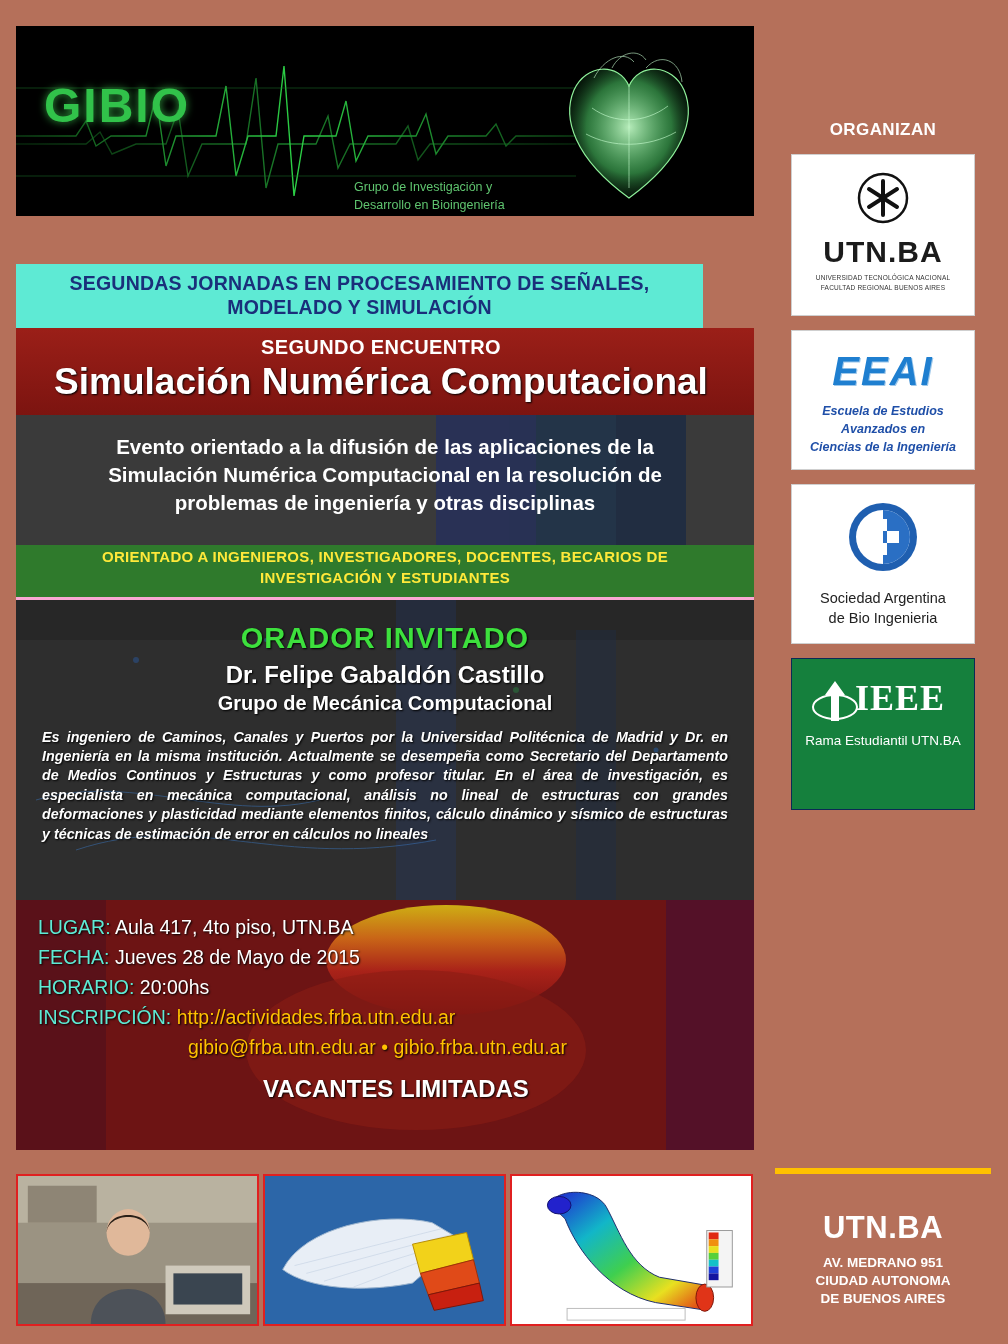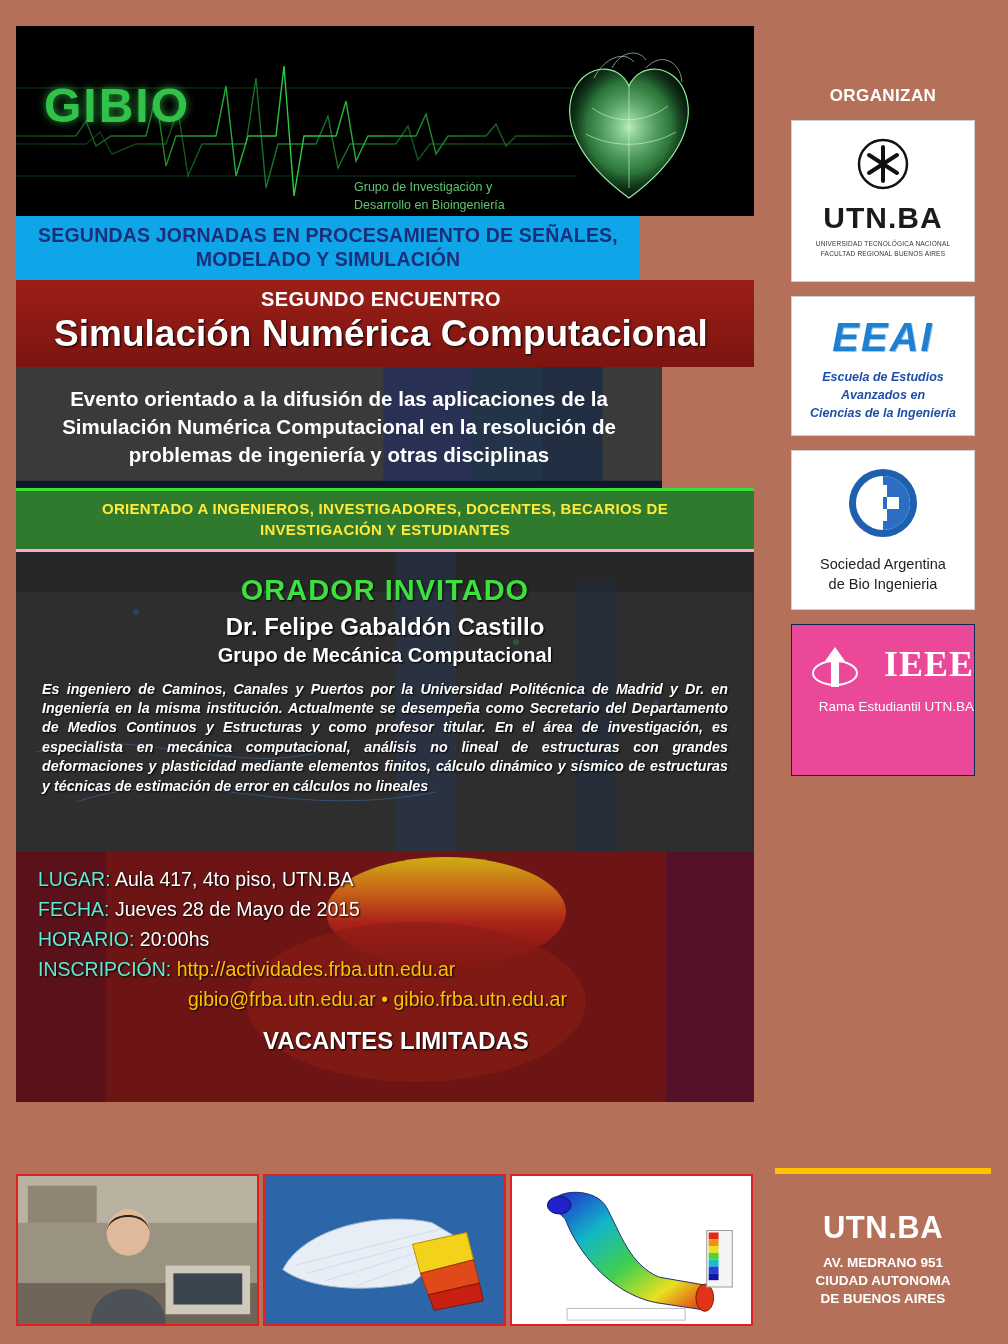--- a/index.html
+++ b/index.html
@@ -60,25 +60,26 @@
     line-height: 1.45;
   }
   .heart {
     position: absolute;
     right: 30px;
     top: 12px;
     width: 190px;
     height: 172px;
   }
   .yellow-bar {
-    width: 624px;
-    background: #0ea5e9;
+    width: 687px;
+    background: #5eead4;
     padding: 7px 0 8px 0;
     text-align: center;
     box-sizing: border-box;
+    margin-top: 48px;
   }
   .yellow-bar .l1, .yellow-bar .l2 {
     font-size: 19.5px;
     font-weight: bold;
     color: #1a2f7a;
     line-height: 1.25;
     letter-spacing: .2px;
   }
   .red-bar {
     width: 738px;
@@ -95,21 +96,21 @@
   }
   .red-bar .title {
     font-size: 37px;
     font-weight: bold;
     color: #ffffff;
     margin-top: 2px;
     text-shadow: 1px 1px 2px #000;
   }
   .dark-block {
     position: relative;
-    width: 646px;
+    width: 738px;
     background: #0f172a;
     padding: 18px 22px 18px 22px;
     box-sizing: border-box;
     text-align: center;
   }
   .dark-block .desc {
     font-size: 20.5px;
     font-weight: bold;
     color: #ffffff;
     line-height: 1.38;
@@ -241,36 +242,36 @@
     top: 26px;
     width: 216px;
     height: 1300px;
     background: #b5705a;
   }
   .organizan {
     text-align: center;
     font-size: 17px;
     font-weight: bold;
     color: #ffffff;
-    margin-top: 60px;
+    margin-top: 94px;
     letter-spacing: .4px;
   }
   .logo-card {
     width: 184px;
     margin: 14px auto 0 auto;
     background: #ffffff;
     border: 1px solid #cfcfcf;
     box-sizing: border-box;
     text-align: center;
     position: relative;
   }
   .card-utn { height: 162px; padding-top: 16px; }
   .card-eeai { height: 140px; padding-top: 18px; font-style: italic; }
   .card-sabi { height: 160px; padding-top: 14px; }
-  .card-ieee { height: 152px; background: #ec4899; padding-top: 18px; border-color: #0b2a55; text-align: right;}
+  .card-ieee { height: 152px; background: #15803d; padding-top: 18px; border-color: #0b2a55;}
   .utn-text {
     font-size: 30px;
     font-weight: bold;
     color: #1b1b1b;
     letter-spacing: 1px;
     margin-top: 6px;
   }
   .utn-sub {
     font-size: 6.5px;
     color: #333;

